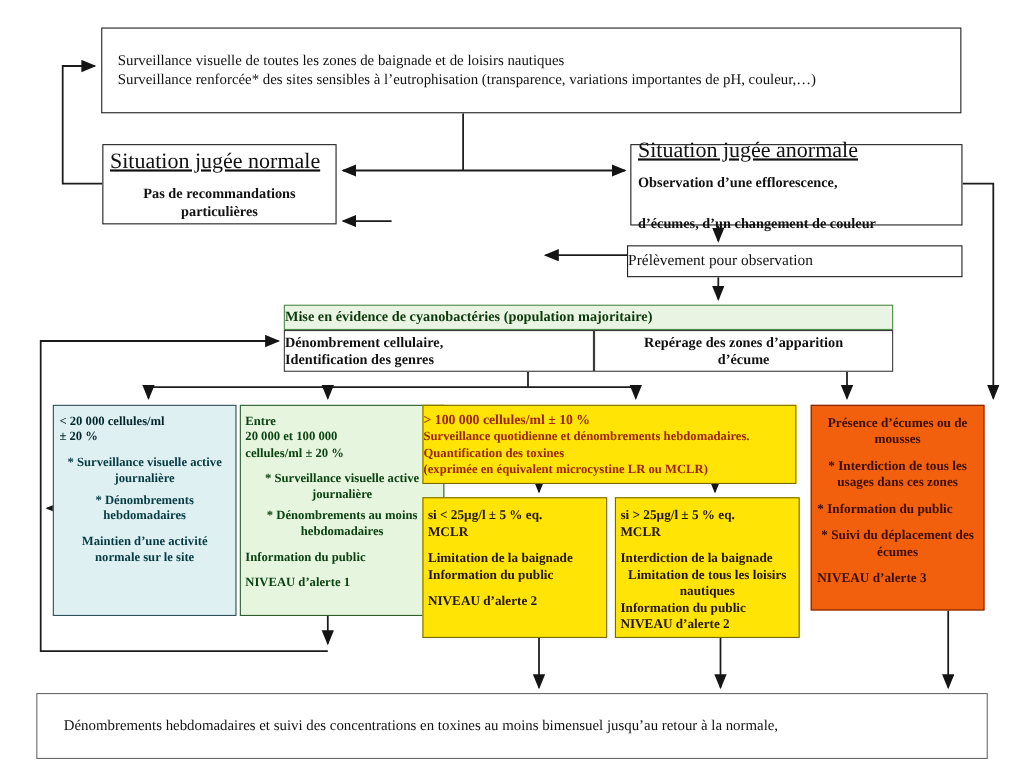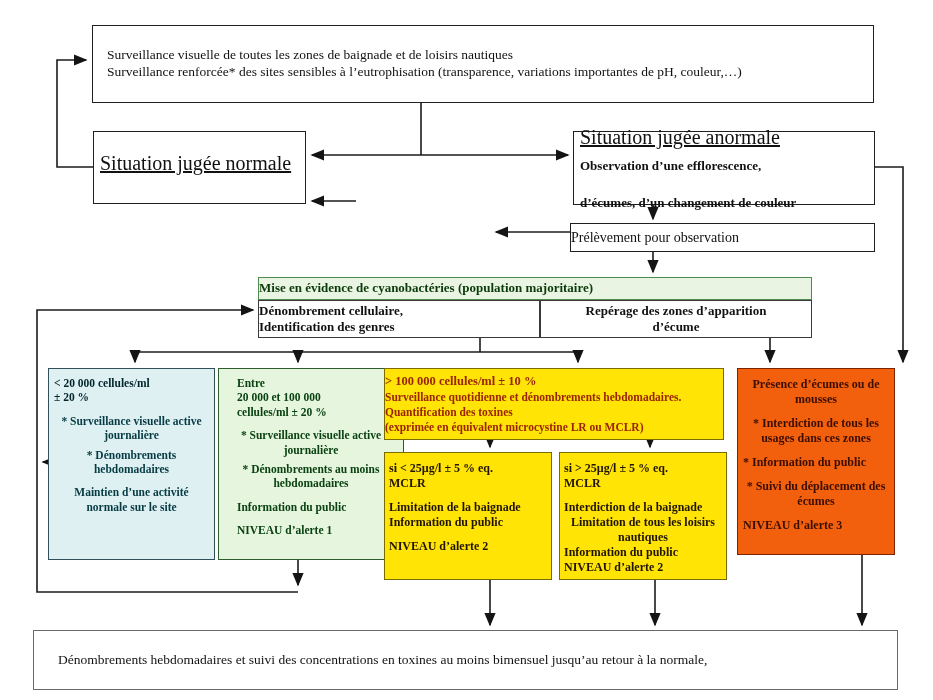--- a/index.html
+++ b/index.html
@@ -24,21 +24,21 @@
 
   #surveillance{left:92px;top:25px;width:782px;height:78px;padding:2px 14px;}
   #situation-normale{left:93px;top:131px;width:213px;height:73px;padding:2px 6px;}
   #situation-anormale{left:573px;top:131px;width:302px;height:74px;padding:2px 6px;}
   #absence{left:356px;top:186px;width:135px;height:55px;background:#d9eef5;border:2px solid #28343c;}
   #prelevement{left:570px;top:223px;width:305px;height:29px;}
   #mee-header{left:258px;top:277px;width:554px;height:23px;background:#e9f5e2;border:1.8px solid #4e8a4e;color:#0c3a0c;font-size:13px;font-weight:bold;}
   #cell-left{left:258px;top:300px;width:282px;height:38px;font-size:13px;font-weight:bold;border:1.4px solid #3a3a3a;}
   #cell-right{left:540px;top:300px;width:272px;height:38px;font-size:13px;font-weight:bold;border:1.4px solid #3a3a3a;padding:0 30px;}
   #niveau0{left:48px;top:368px;width:167px;height:192px;background:#def0f2;border:1.8px solid #32505a;color:#063b44;justify-content:flex-start;padding:7px 5px;}
-  #niveau1{left:218px;top:368px;width:186px;height:192px;background:#e6f5de;border:1.8px solid #2e5e2e;color:#0a4212;justify-content:flex-start;padding:7px 18px;}
+  #niveau1{left:218px;top:368px;width:186px;height:192px;background:#e6f5de;border:1.8px solid #2e5e2e;color:#0a4212;justify-content:flex-start;padding:7px 4px;}
   #toxines{left:384px;top:368px;width:340px;height:72px;background:#ffe405;border:1.8px solid #7a6a00;color:#9c2400;line-height:1.3;}
   #niveau2a{left:384px;top:452px;width:168px;height:128px;background:#ffe405;border:1.8px solid #7a6a00;color:#221500;justify-content:flex-start;padding:8px 4px;}
   #niveau2b{left:559px;top:452px;width:168px;height:128px;background:#ffe405;border:1.8px solid #7a6a00;color:#221500;justify-content:flex-start;padding:8px 4px;}
   #niveau3{left:737px;top:368px;width:158px;height:187px;background:#f2600d;border:1.8px solid #7c2400;color:#3b0e00;justify-content:flex-start;padding:8px 5px;}
   #retour{left:33px;top:630px;width:865px;height:60px;border:1.6px solid #6a6a6a;padding:2px 24px;}
 </style>
 </head>
 <body>
 
 <div class="stage">
@@ -100,20 +100,21 @@
     </g>
   </svg>
 
   <div class="box t-plain" id="surveillance">
     <div>Surveillance visuelle de toutes les zones de baignade et de loisirs nautiques</div>
     <div>Surveillance renforcée* des sites sensibles à l’eutrophisation (transparence, variations importantes de pH, couleur,…)</div>
   </div>
 
   <div class="box" id="situation-normale">
     <div class="title-u">Situation jugée normale</div>
+    <div class="b" style="font-size:13px;">Pas de recommandations particulières</div>
   </div>
 
   <div class="box" id="situation-anormale">
     <div class="title-u">Situation jugée anormale</div>
     <div class="b" style="font-size:13px;">Observation d’une efflorescence,</div>
     <div class="b" style="font-size:13px;margin-top:20px;">d’écumes, d’un changement de couleur</div>
   </div>
 
 
   <div class="box" style="font-size:14px;" id="prelevement">

